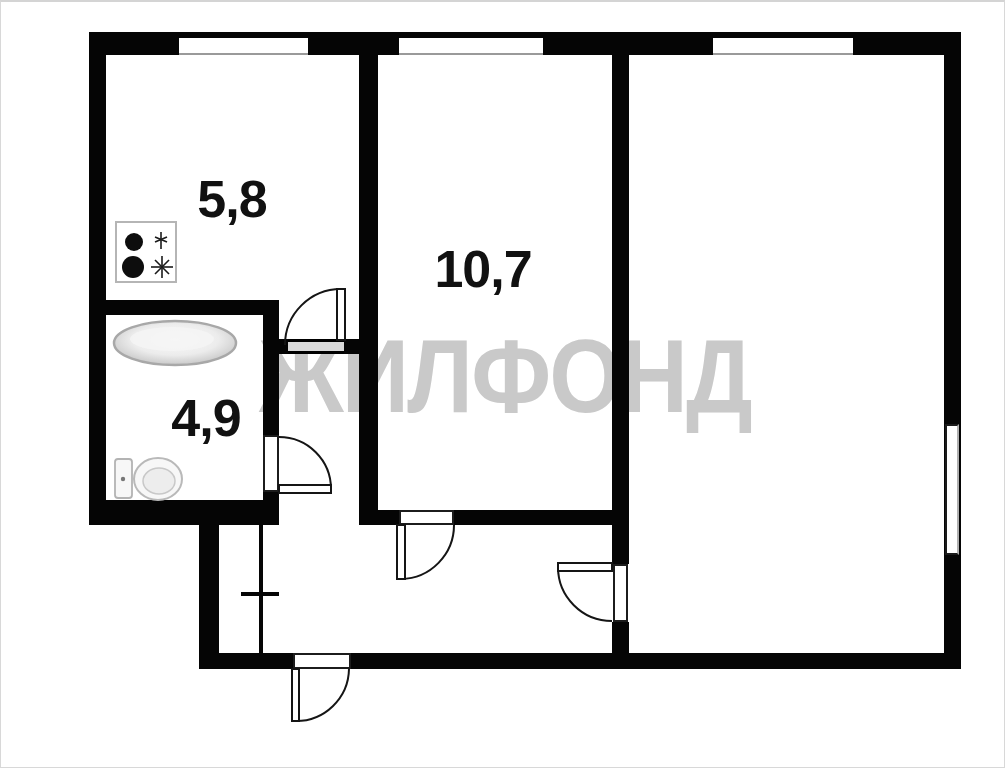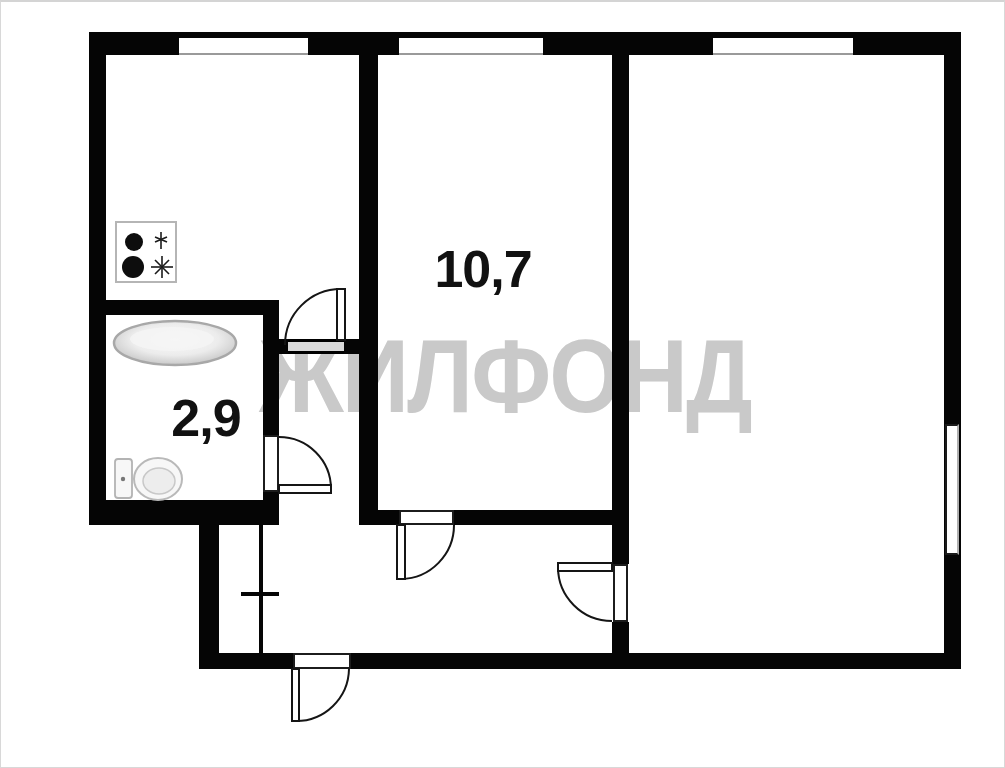--- a/index.html
+++ b/index.html
@@ -124,16 +124,17 @@
     </g>
 
     <g>
       <rect x="114" y="457" width="17" height="39" rx="3" fill="#f7f7f7" stroke="#b3b3b3" stroke-width="1.8"></rect>
       <circle cx="122" cy="477" r="2.2" fill="#777"></circle>
       <ellipse cx="157" cy="477" rx="24" ry="21" fill="#f7f7f7" stroke="#b9b9b9" stroke-width="2"></ellipse>
       <ellipse cx="158" cy="479" rx="16" ry="13" fill="#ededed" stroke="#c8c8c8" stroke-width="1.5"></ellipse>
     </g>
   </svg>
 
+  <div class="room-label lbl-kitchen">5,8</div>
   <div class="room-label lbl-room1">10,7</div>
-  <div class="room-label lbl-bath">2,9</div>
+  <div class="room-label lbl-bath">4,9</div>
 
 </div>
 
 </body></html>

